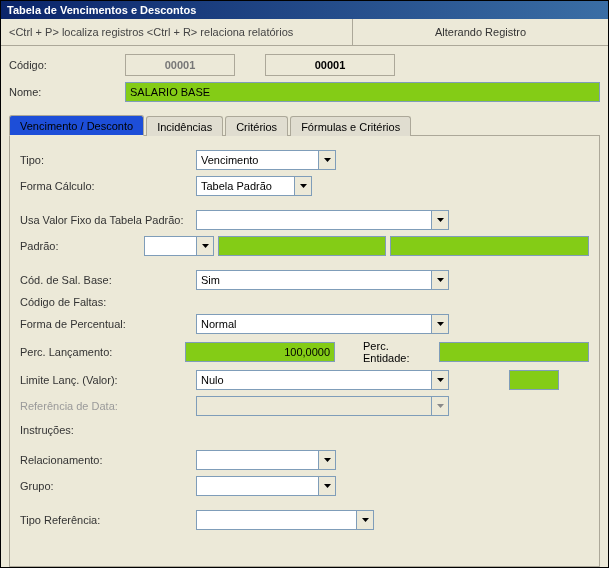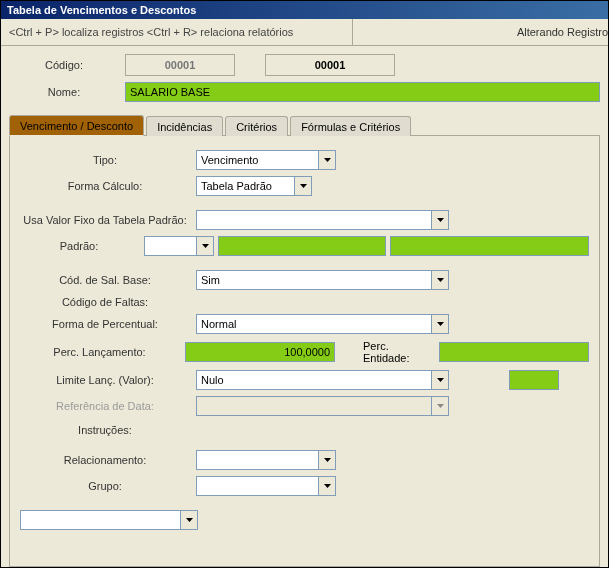--- a/index.html
+++ b/index.html
@@ -1,34 +1,34 @@
 <!DOCTYPE html>
 <html><head>
 <meta charset="utf-8">
 <style>
   html,body{margin:0;padding:0;font-family:Tahoma,Arial,sans-serif;font-size:11px;color:#000;background:#fff}
   .window{width:609px;height:568px;border:1px solid #000;box-sizing:border-box;background:#ece9d8;display:flex;flex-direction:column}
   .title-bar{background:linear-gradient(to right,#0a246a,#3a6ea5);color:#fff;font-weight:bold;padding:3px 6px;font-size:11px}
   .hint-bar{display:flex;align-items:center;border-bottom:1px solid #aca899;background:#ece9d8;height:26px}
   .hint-left{flex:0 0 335px;padding:0 8px;color:#444;border-right:1px solid #aca899;height:100%;display:flex;align-items:center}
-  .hint-right{flex:1;text-align:right;color:#333}
+  .hint-right{flex:1;text-align:center;color:#333}
   .body{padding:8px 8px 0 8px;flex:1;display:flex;flex-direction:column}
   .row{display:flex;align-items:center;margin-bottom:6px}
-  .lbl{width:170px;text-align:center;padding-right:6px;color:#333}
+  .lbl{width:170px;text-align:left;padding-right:6px;color:#333}
   .lbl.disabled{color:#9a9a9a}
   input[type=text], .text-input{height:20px;box-sizing:border-box;border:1px solid #7f9db9;background:#84cc16;font-family:inherit;font-size:11px;padding:1px 4px}
   .readonly-box{height:22px;box-sizing:border-box;border:1px solid #aca899;background:#ece9d8;display:flex;align-items:center;justify-content:center;font-weight:bold;color:#777}
   .strong-box{height:22px;box-sizing:border-box;border:1px solid #aca899;background:#ece9d8;display:flex;align-items:center;justify-content:center;font-weight:bold;color:#000}
   .combo{display:flex;height:20px;border:1px solid #7f9db9;background:#fff;box-sizing:border-box}
   .combo input{border:none;flex:1;padding:1px 4px;font-family:inherit;font-size:11px;outline:none;min-width:0}
   .combo .btn{width:16px;background:#ece9d8;border-left:1px solid #7f9db9;display:flex;align-items:center;justify-content:center}
   .combo .btn svg{width:7px;height:4px;display:block}
   .tabs{display:flex;align-items:flex-end;margin-top:6px}
   .tab{padding:4px 10px 3px 10px;border:1px solid #aca899;border-bottom:none;margin-right:2px;background:#ece9d8;border-radius:3px 3px 0 0;position:relative;top:1px;cursor:default}
-  .tab.active{background:#a16207;border-bottom:1px solid #ece9d8;z-index:2}
+  .tab.active{background:#1d4ed8;border-bottom:1px solid #ece9d8;z-index:2}
   .tab:not(.active){background:#e0ddd0}
   .tab-panel{border:1px solid #aca899;padding:14px 10px 14px 10px;background:#ece9d8;flex:1}
   textarea{border:1px solid #7f9db9;font-family:inherit;font-size:11px;padding:2px 4px;resize:none;box-sizing:border-box}
   .sep{height:8px}
   .pair-right{margin-left:28px}
   .small-box{width:50px;height:20px;border:1px solid #7f9db9;background:#fff;box-sizing:border-box;display:flex;align-items:center;padding:0 2px}
   .instr-row{display:flex;margin-bottom:6px}
   .instr-row .lbl{padding-top:2px}
 </style>
 </head>
@@ -212,20 +212,21 @@
               <svg viewBox="0 0 7 4">
                 <path d="M0 0 L7 0 L3.5 4 Z" fill="#000"></path>
               </svg>
             </div>
         </div>
       </div>
 
       <div class="sep"></div>
 
       <div class="row">
+        <div class="lbl">Tipo Referência:</div>
         <div class="combo" style="width:178px">
           <input value="" style="">
           <div class="btn">
               <svg viewBox="0 0 7 4">
                 <path d="M0 0 L7 0 L3.5 4 Z" fill="#000"></path>
               </svg>
             </div>
         </div>
       </div>
 

